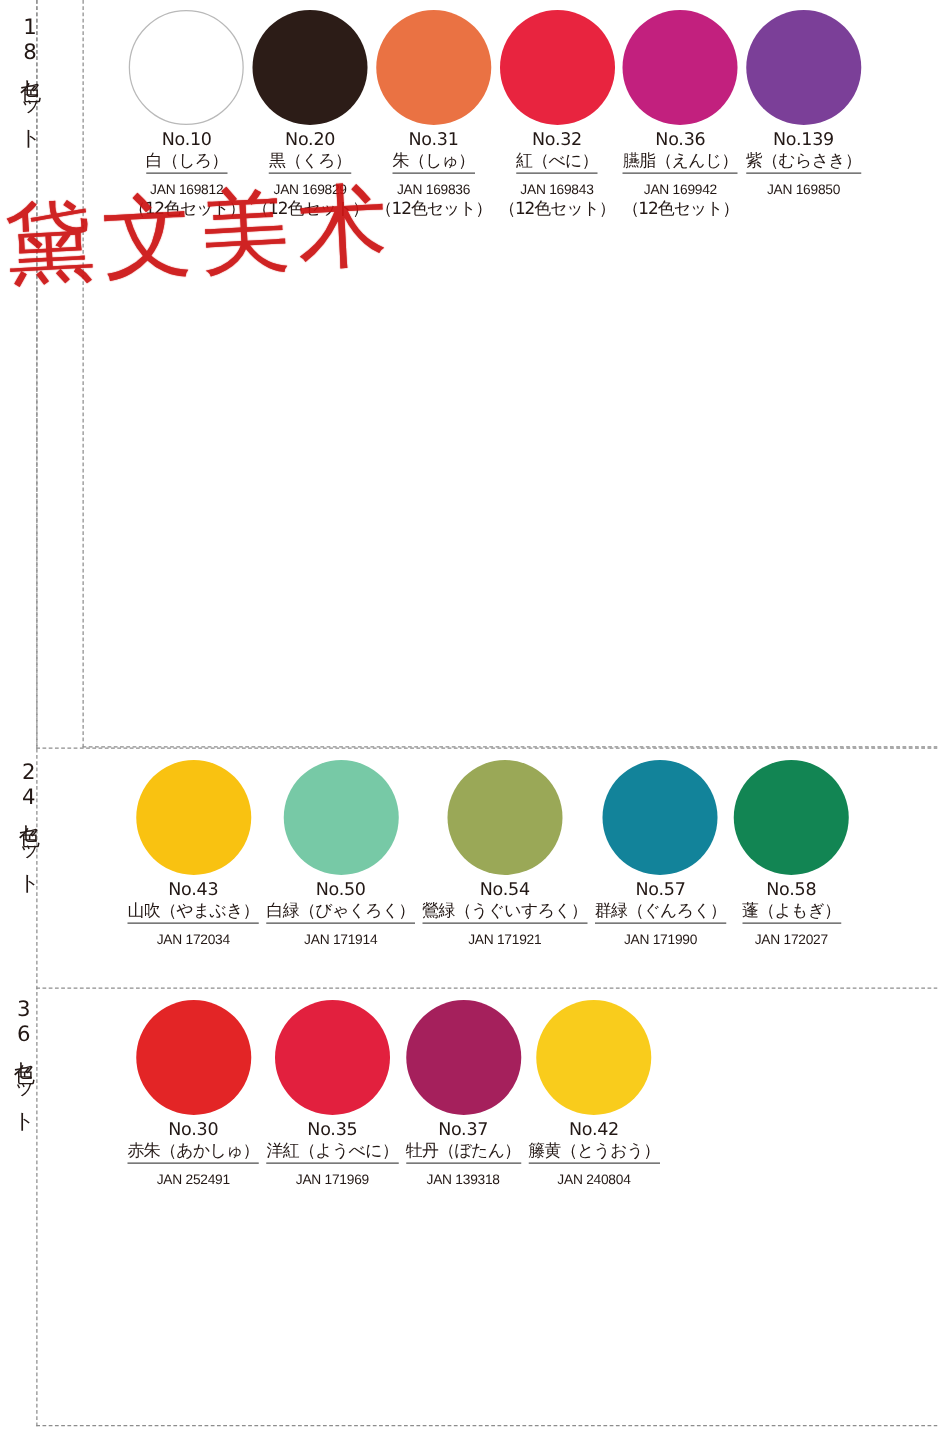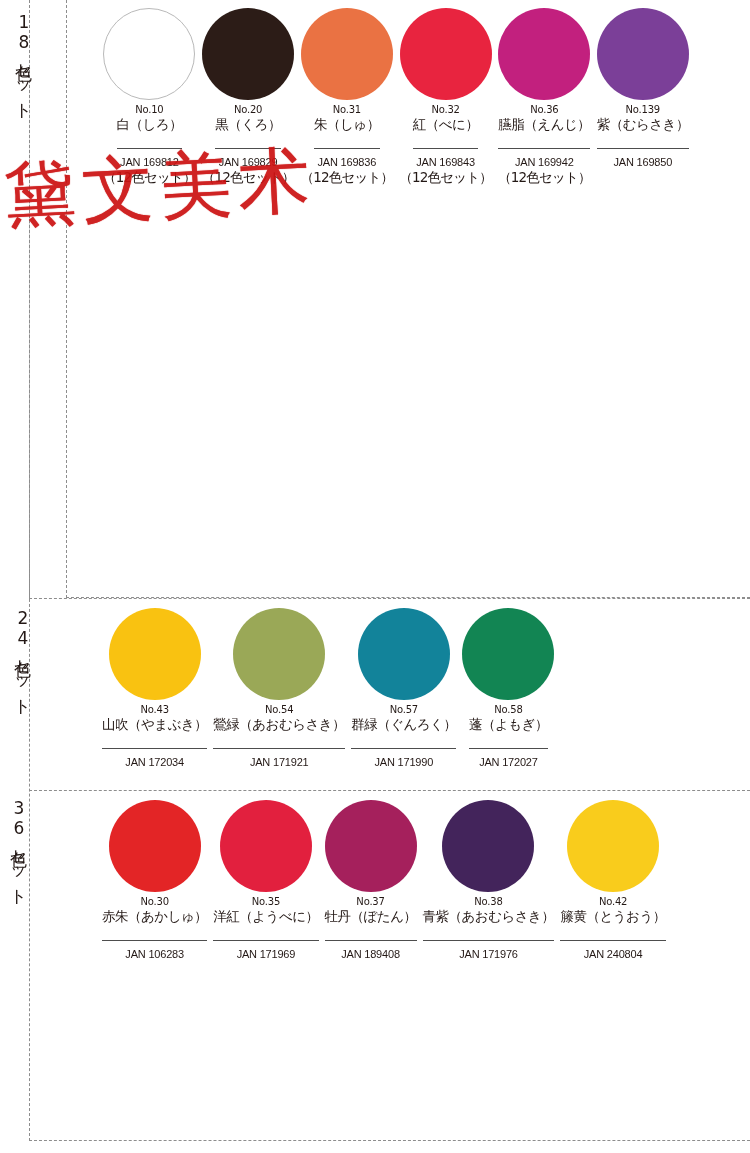--- a/index.html
+++ b/index.html
@@ -92,33 +92,33 @@
     box-sizing:border-box;
   }
   .chip{
     width:92px;height:92px;border-radius:50%;
     display:block;
     margin-bottom:4px;
   }
   .chip.outlined{border:1px solid #b9b9b9;box-sizing:border-box;}
 
   .code{
-    font-size:10px;
+    font-size:14px;
     line-height:1.22;
     font-family:"DejaVu Sans",sans-serif;
     letter-spacing:-0.2px;
     white-space:nowrap;
   }
   .jname{
     font-size:13.5px;
     line-height:1.25;
     font-family:"DejaVu Sans",sans-serif;
     white-space:nowrap;
     letter-spacing:-0.5px;
-    padding-bottom:15px;
+    padding-bottom:0;
     border-bottom:1px solid #4d4d4d;
   }
   .jan{
     font-size:11px;
     line-height:1.3;
     font-family:Liberation Sans, sans-serif;
     letter-spacing:-0.2px;
     white-space:nowrap;
     margin-top:6px;
   }
@@ -208,23 +208,29 @@
     <div class="group-label">24色セット</div>
     <div class="grid" id="grid-1">
         <div class="row">
           <div class="swatch-cell">
             <div class="chip" style="background: rgb(249, 194, 17);"></div>
             <div class="code">No.43</div>
             <div class="jname">山吹（やまぶき）</div>
             <div class="jan">JAN 172034</div>
           </div>
           <div class="swatch-cell">
+            <div class="chip" style="background: rgb(119, 201, 166);"></div>
+            <div class="code">No.50</div>
+            <div class="jname">白緑（びゃくろく）</div>
+            <div class="jan">JAN 171914</div>
+          </div>
+          <div class="swatch-cell">
             <div class="chip" style="background: rgb(154, 168, 87);"></div>
             <div class="code">No.54</div>
-            <div class="jname">鶯緑（あおむらさき）</div>
+            <div class="jname">鶯緑（うぐいすろく）</div>
             <div class="jan">JAN 171921</div>
           </div>
           <div class="swatch-cell">
             <div class="chip" style="background: rgb(18, 131, 154);"></div>
             <div class="code">No.57</div>
             <div class="jname">群緑（ぐんろく）</div>
             <div class="jan">JAN 171990</div>
           </div>
           <div class="swatch-cell">
             <div class="chip" style="background: rgb(18, 133, 83);"></div>
@@ -237,39 +243,33 @@
   </div>
 
   <div class="section sec-36">
     <div class="group-label">36色セット</div>
     <div class="grid" id="grid-2">
         <div class="row">
           <div class="swatch-cell">
             <div class="chip" style="background: rgb(227, 37, 38);"></div>
             <div class="code">No.30</div>
             <div class="jname">赤朱（あかしゅ）</div>
-            <div class="jan">JAN 106283</div>
+            <div class="jan">JAN 252491</div>
           </div>
           <div class="swatch-cell">
             <div class="chip" style="background: rgb(226, 32, 62);"></div>
             <div class="code">No.35</div>
             <div class="jname">洋紅（ようべに）</div>
             <div class="jan">JAN 171969</div>
           </div>
           <div class="swatch-cell">
             <div class="chip" style="background: rgb(165, 32, 92);"></div>
             <div class="code">No.37</div>
             <div class="jname">牡丹（ぼたん）</div>
-            <div class="jan">JAN 189408</div>
-          </div>
-          <div class="swatch-cell">
-            <div class="chip" style="background: rgb(67, 36, 91);"></div>
-            <div class="code">No.38</div>
-            <div class="jname">青紫（あおむらさき）</div>
-            <div class="jan">JAN 171976</div>
+            <div class="jan">JAN 139318</div>
           </div>
           <div class="swatch-cell">
             <div class="chip" style="background: rgb(249, 204, 28);"></div>
             <div class="code">No.42</div>
             <div class="jname">籐黄（とうおう）</div>
             <div class="jan">JAN 240804</div>
           </div>
         </div>
       </div>
   </div>

